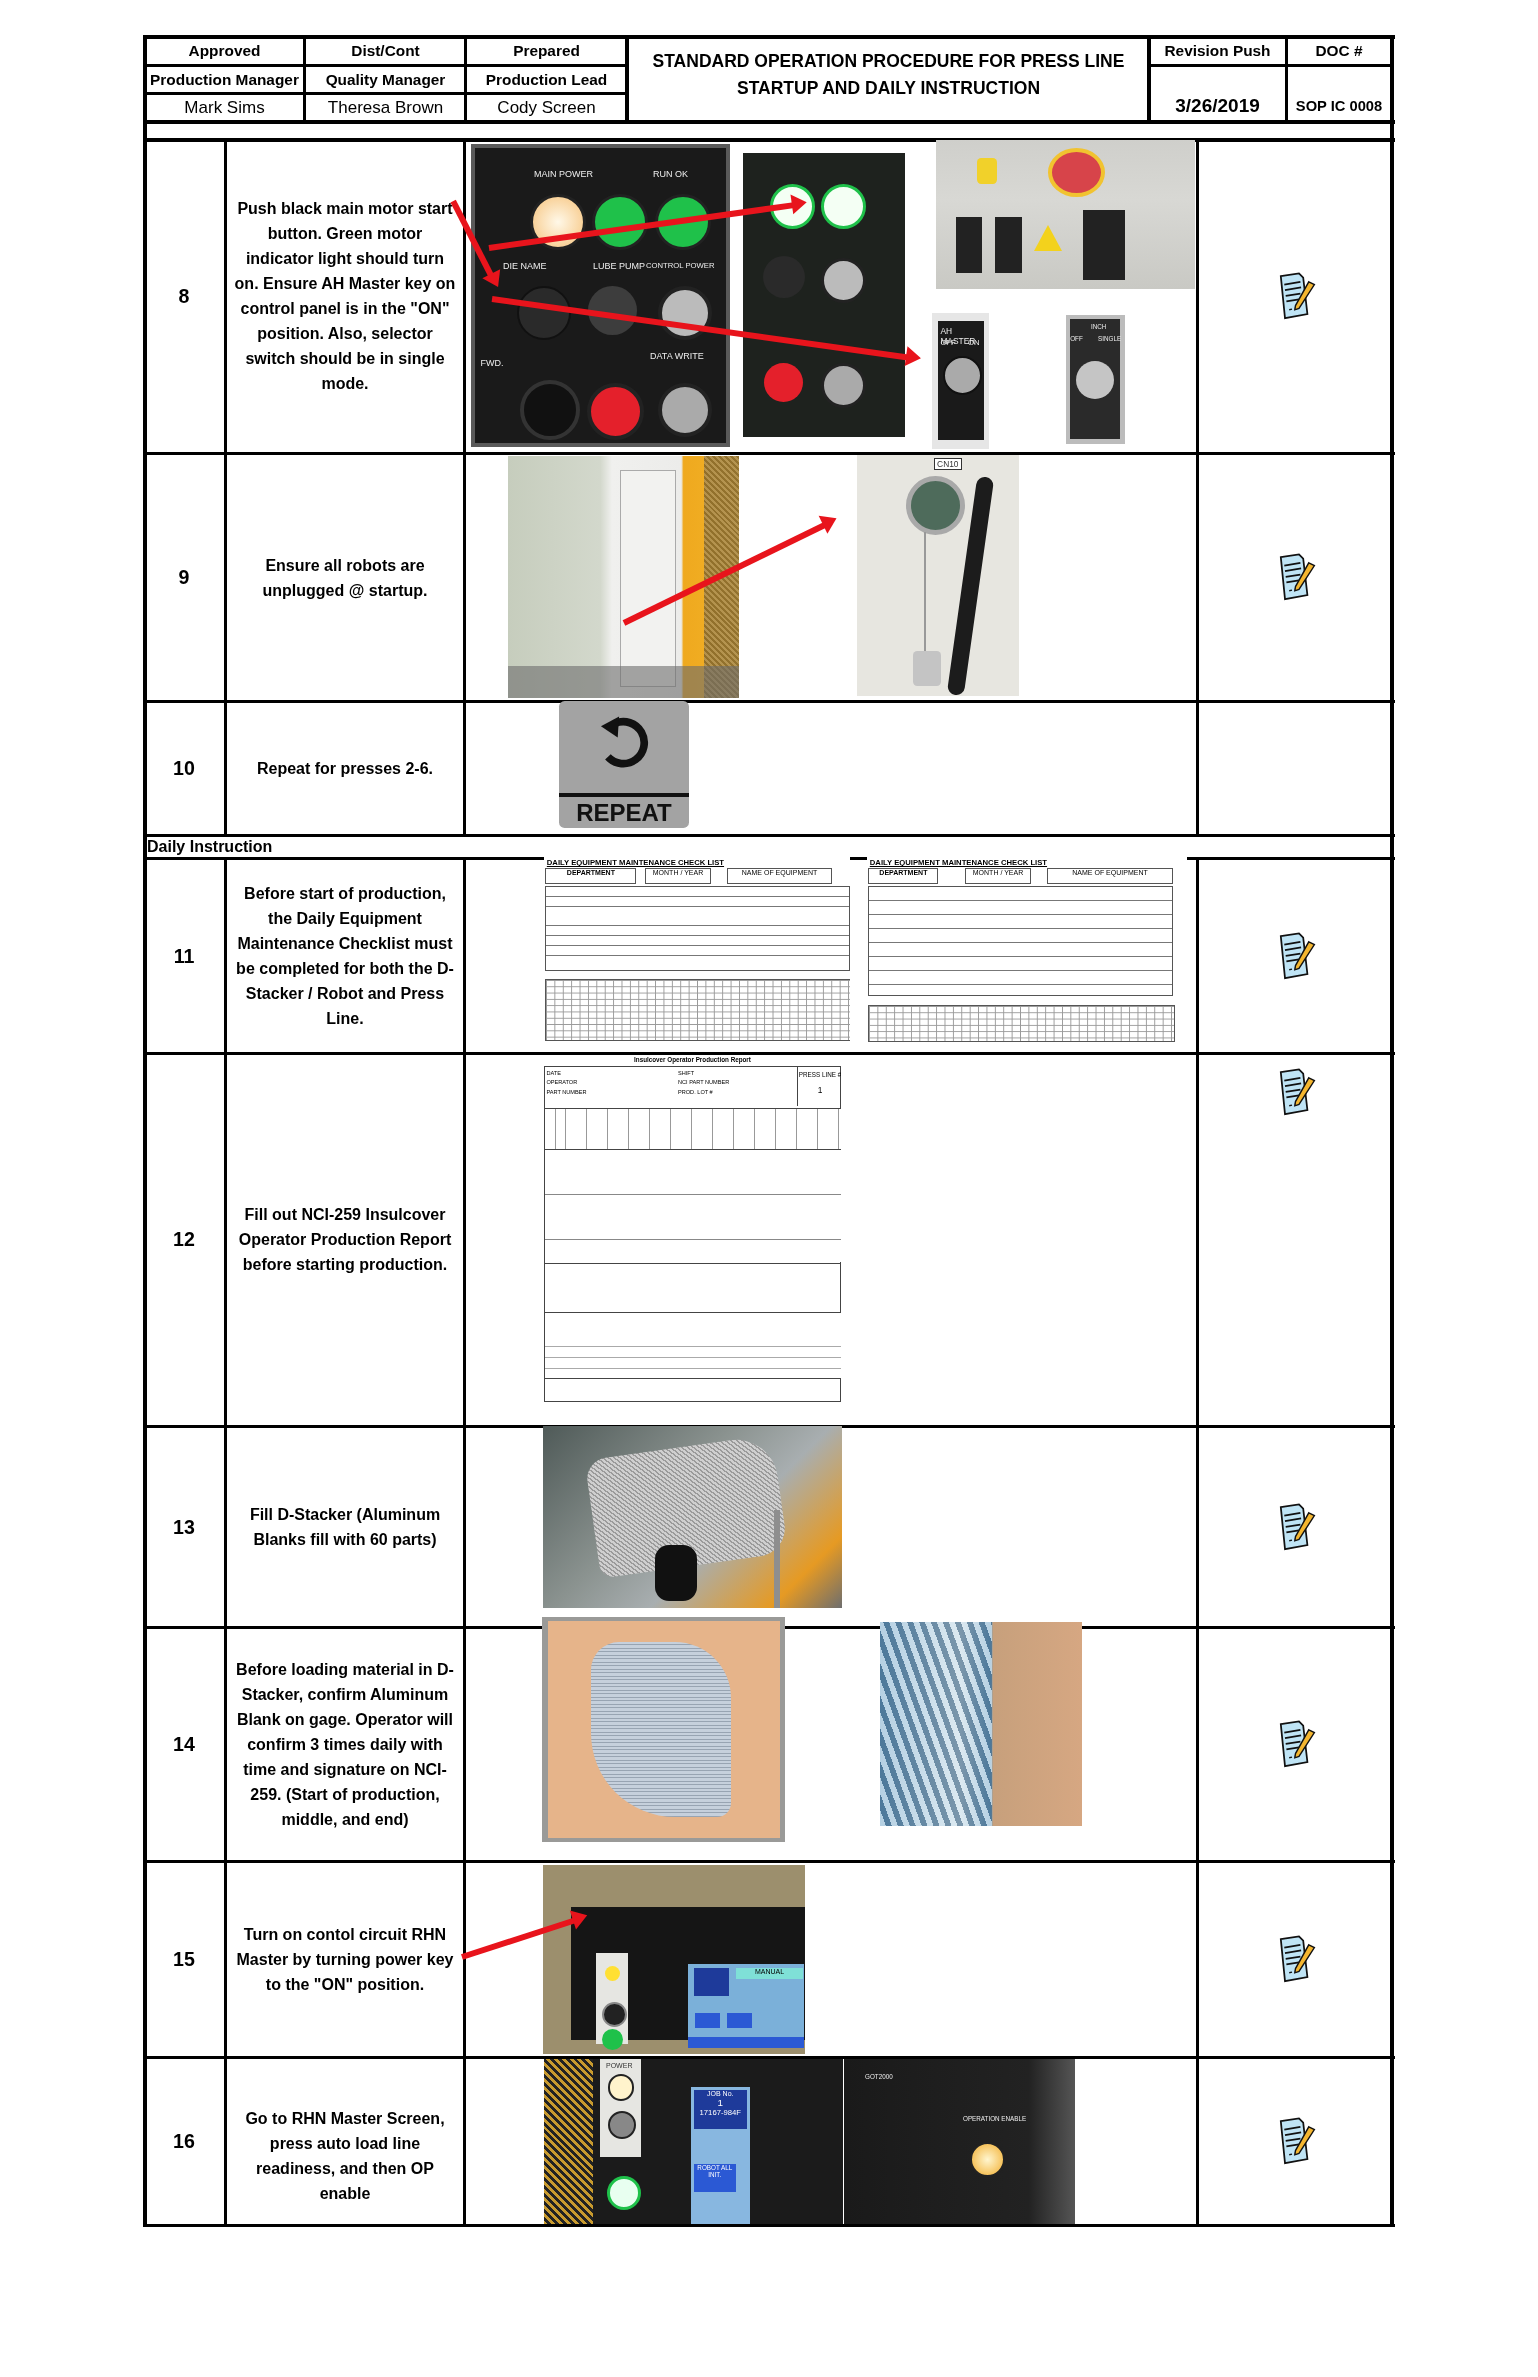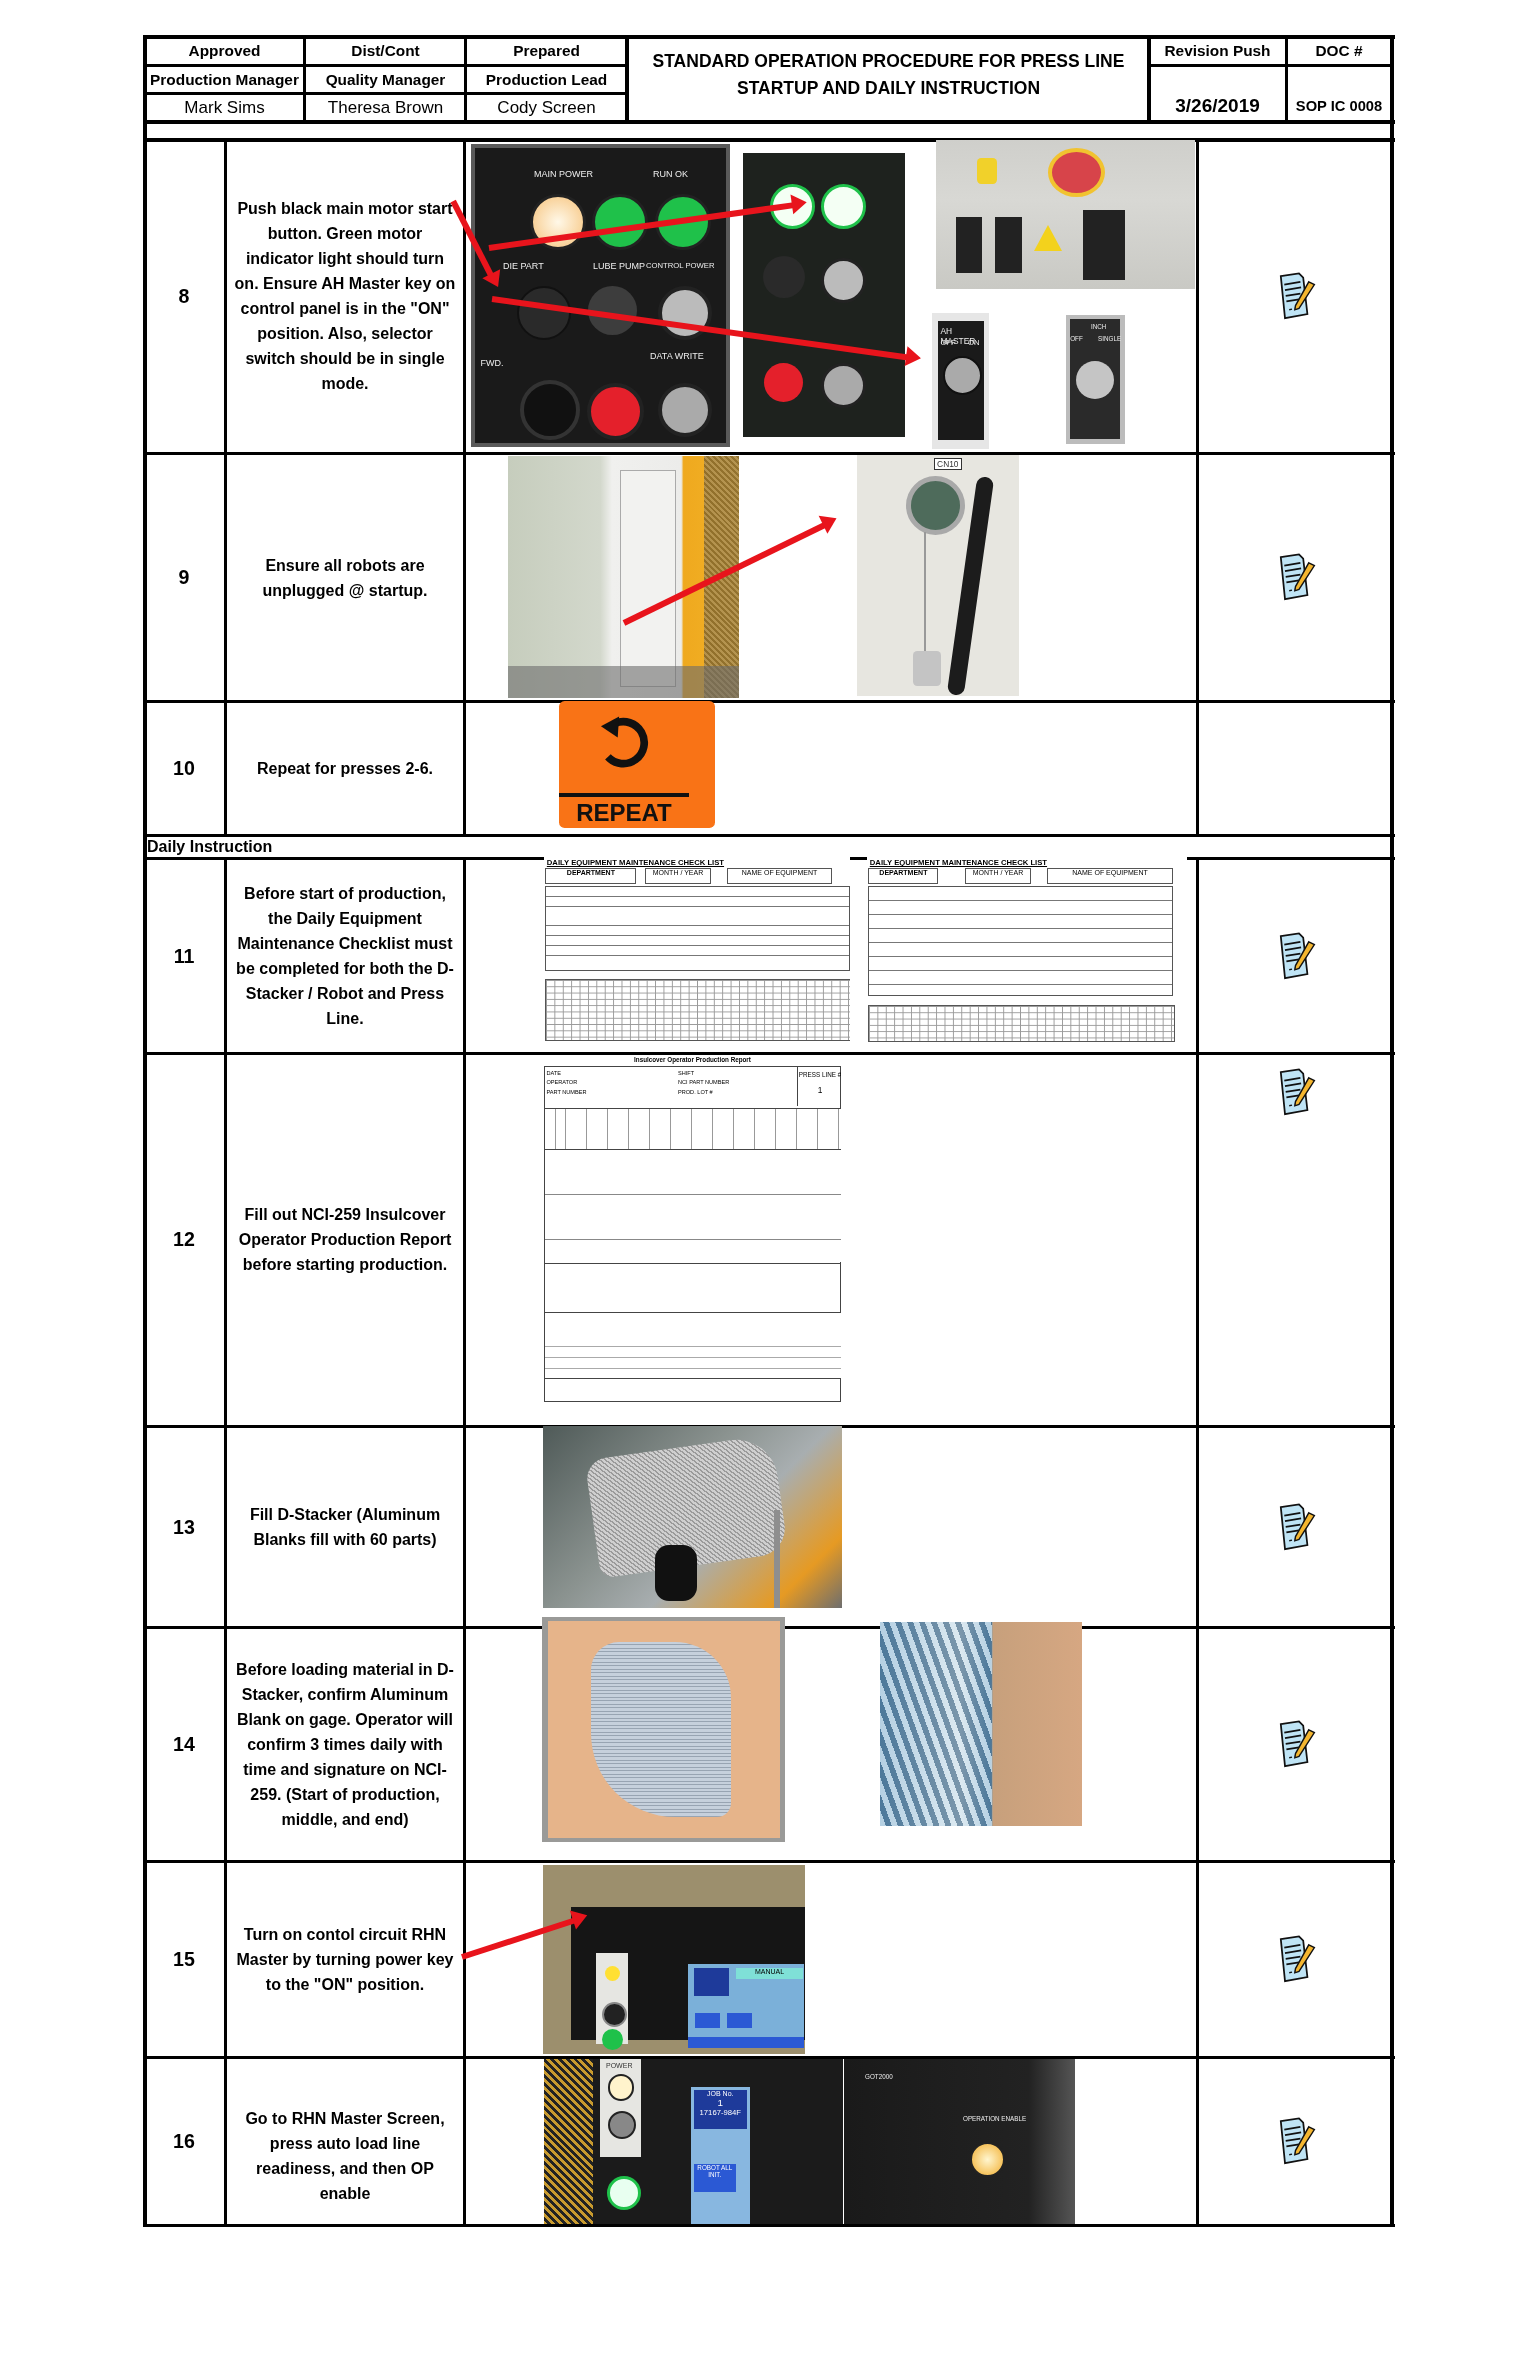--- a/index.html
+++ b/index.html
@@ -91,21 +91,21 @@
 <div>
   <div class="stepnum" style="left:145px;top:140px;width:78px;height:312px;">8</div>
   <div class="steptxt" style="left:227px;top:140px;width:236px;height:312px;">Push black main motor start button.  Green motor indicator light should turn on.  Ensure AH Master key on control panel is in the "ON" position.  Also, selector switch should be in single mode.</div>
 
   <div class="photo" style="left:471px;top:144px;width:259px;height:303px;background:#1a1a1a;border:4.2px solid #5a5a5a;">
     <div class="lbl" style="left:59px;top:21px;">MAIN POWER</div>
     <div class="lbl" style="left:178px;top:21px;">RUN OK</div>
     <div class="lamp" style="left:55px;top:46px;width:50px;height:50px;background:radial-gradient(#fff8e8,#f6c27a);border:3.5px solid #222;"></div>
     <div class="lamp" style="left:117px;top:46px;width:50px;height:50px;background:#1fc14a;border:3.5px solid #222;"></div>
     <div class="lamp" style="left:180px;top:46px;width:50px;height:50px;background:#1fc14a;border:3.5px solid #222;"></div>
-    <div class="lbl" style="left:28px;top:113px;">DIE PART</div>
+    <div class="lbl" style="left:28px;top:113px;">DIE NAME</div>
     <div class="lbl" style="left:105px;top:113px;padding-left:13px;">LUBE PUMP</div>
     <div class="lbl" style="left:171px;top:113px;font-size:7.7px;">CONTROL POWER</div>
     <div class="lamp" style="left:42px;top:138px;width:50px;height:50px;background:#2a2a2a;border:2.8px solid #111;"></div>
     <div class="lamp" style="left:113px;top:138px;width:49px;height:49px;background:#3d3d3d;"></div>
     <div class="lamp" style="left:183px;top:138px;width:46px;height:46px;background:#bbb;border:4.2px solid #222;"></div>
     <div class="lbl" style="left:175px;top:203px;">DATA WRITE</div>
     <div class="lbl" style="left:5.6px;top:210px;">FWD.</div>
     <div class="lamp" style="left:45px;top:232px;width:52px;height:52px;background:#111;border:4.2px solid #333;"></div>
     <div class="lamp" style="left:112px;top:235px;width:49px;height:49px;background:#e4202b;border:4.2px solid #222;"></div>
     <div class="lamp" style="left:183px;top:235px;width:46px;height:46px;background:#aaa;border:4.2px solid #222;"></div>
@@ -181,21 +181,21 @@
       <path d="M13 18 L36 14 M14 26 L37 22 M15 34 L36 31 M16 42 L34 39" stroke="#111" stroke-width="2.5" fill="none"></path>
       <path d="M20 54 L24 53 M28 52 L32 51" stroke="#111" stroke-width="2"></path>
       <path d="M48 14 L56 18 L34 52 L28 54 L29 48 Z" fill="#f4b630" stroke="#111" stroke-width="2"></path>
     </svg>
   </div>
 </div>
 
 <div>
   <div class="stepnum" style="left:145px;top:703px;width:78px;height:131px;">10</div>
   <div class="steptxt" style="left:227px;top:703px;width:236px;height:131px;">Repeat for presses 2-6.</div>
-  <div class="abs" style="left:559px;top:701px;width:156px;height:127px;background:#f97316;border-radius:5.6px;">
+  <div class="abs" style="left:559px;top:701px;width:130px;height:127px;background:#a3a3a3;border-radius:5.6px;">
     <svg width="130" height="91" viewBox="0 0 186 130" style="position:absolute;left:0;top:0;">
       <path d="M80 32 A30 30 0 1 1 70 80" fill="none" stroke="#111" stroke-width="11"></path>
       <path d="M60 36 L86 22 L84 52 Z" fill="#111"></path>
     </svg>
     <div class="abs" style="left:0;top:92px;width:130px;height:3.5px;background:#111;"></div>
     <div class="abs b" style="left:0;top:98px;width:130px;text-align:center;font-size:24px;color:#111;">REPEAT</div>
   </div>
 </div>
 
 <div class="abs b" style="left:147px;top:836px;height:21px;font-size:16px;line-height:22.4px;">Daily Instruction</div>

